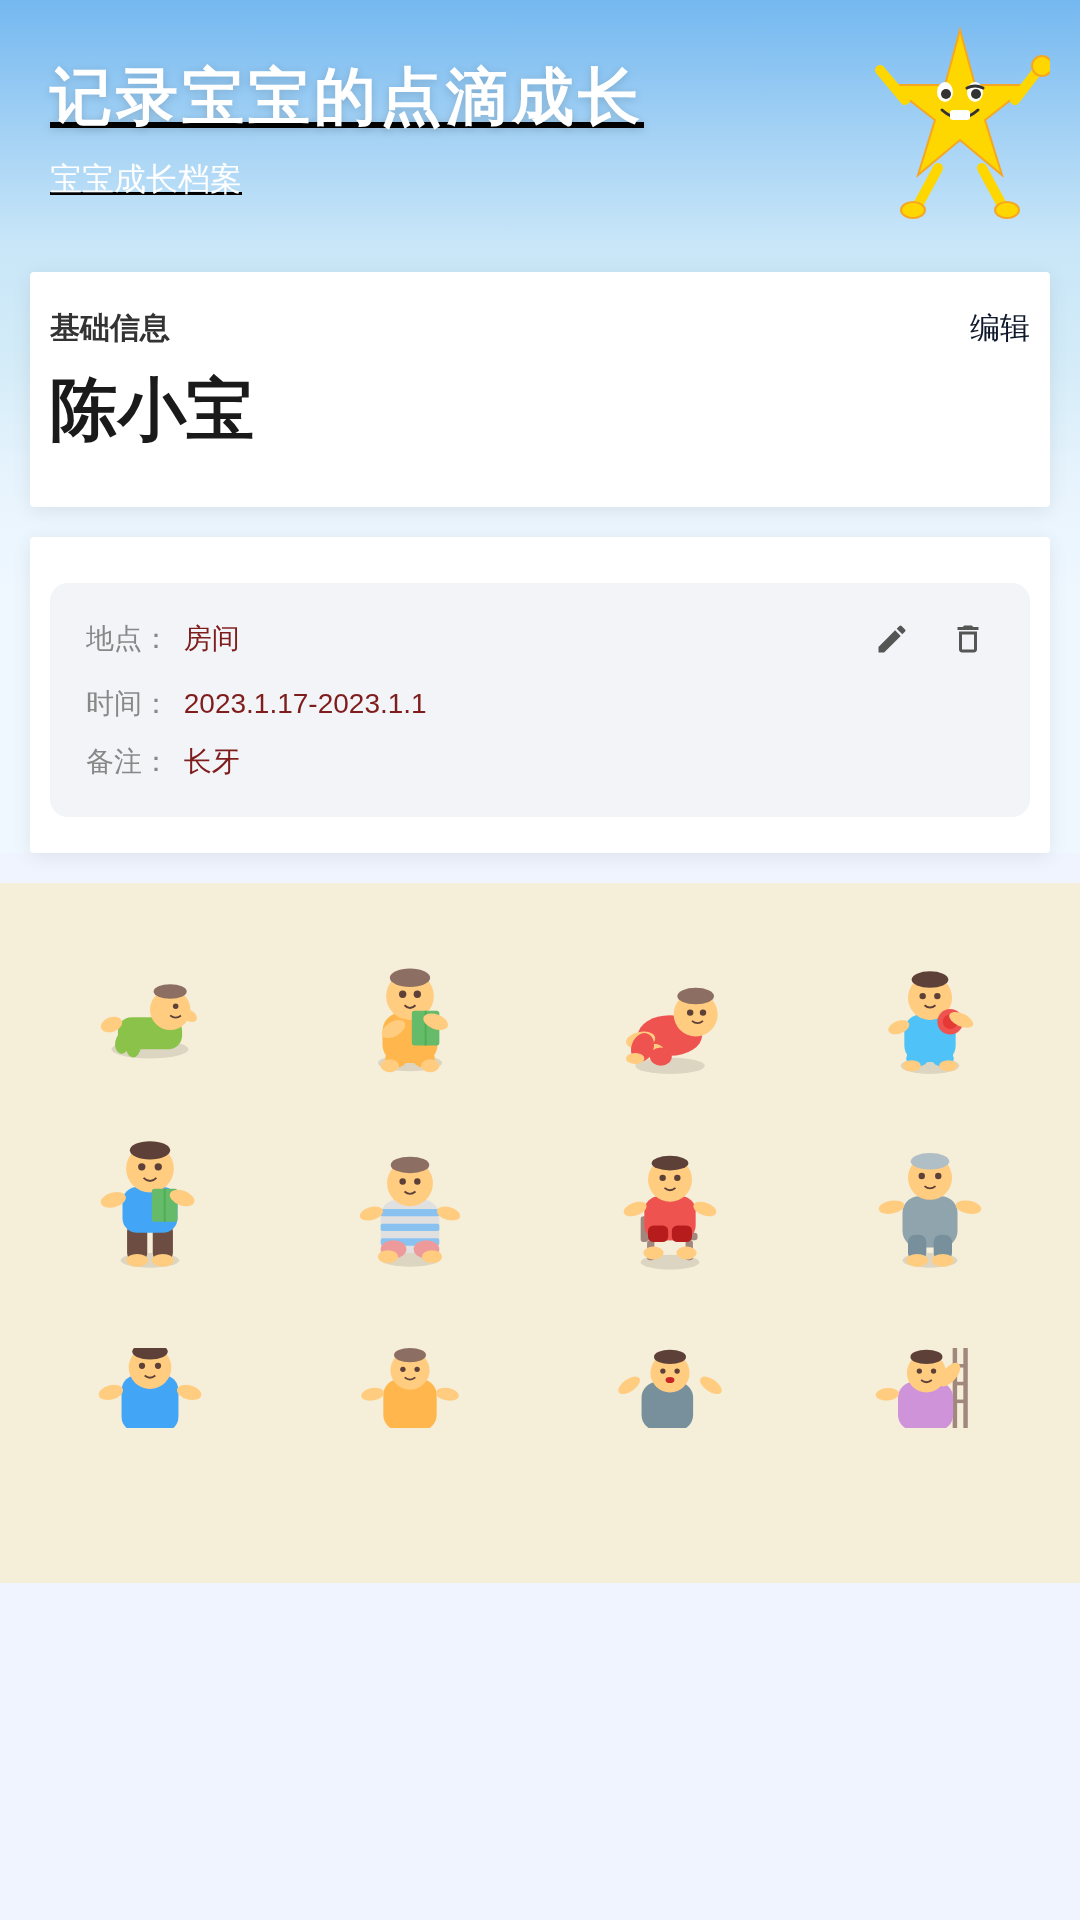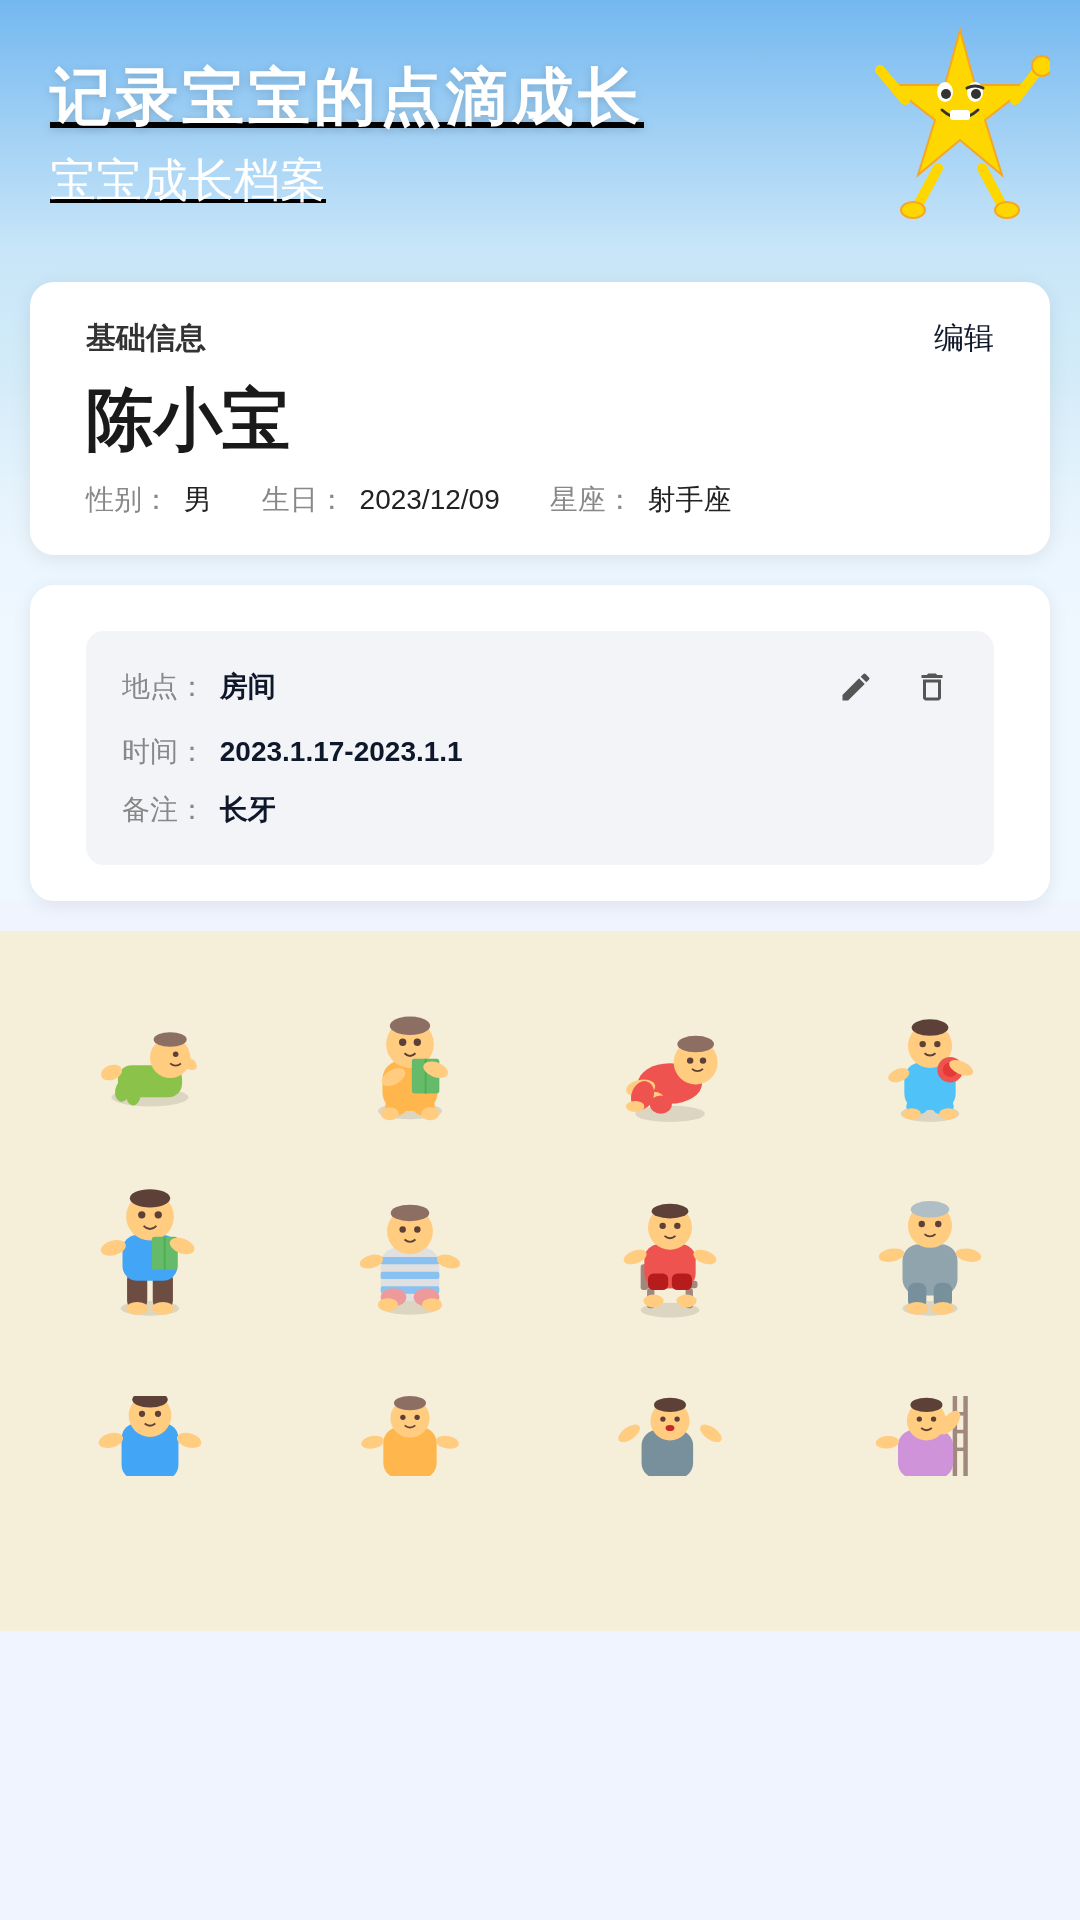--- a/index.html
+++ b/index.html
@@ -25,44 +25,44 @@
     .header-title {
       font-size: 62px;
       font-weight: 800;
       color: white;
       letter-spacing: 4px;
       text-shadow: 0 2px 8px rgba(0,0,0,0.15);
       line-height: 1.2;
     }
 
     .header-subtitle {
-      font-size: 46px;
+      font-size: 32px;
       color: white;
-      margin-top: 16px;
+      margin-top: 24px;
       font-weight: 500;
     }
 
     .star-mascot {
       position: absolute;
       right: 30px;
       top: 20px;
       width: 180px;
       height: 200px;
     }
 
     
     .cards-area {
       background: linear-gradient(180deg, #c8e6f8 0%, #d4ecf8 20%, #e8f4fd 40%, #f0f8ff 60%);
       padding: 30px 30px 0 30px;
     }
 
     .card {
       background: white;
-      border-radius: 24px;
-      padding: 36px 56px;
+      border-radius: 4px;
+      padding: 36px 20px;
       margin-bottom: 30px;
       box-shadow: 0 4px 20px rgba(0,0,0,0.08);
     }
 
     .card-header {
       display: flex;
       justify-content: space-between;
       align-items: center;
       margin-bottom: 20px;
     }
@@ -131,22 +131,22 @@
     .entry-row:last-child {
       margin-bottom: 4px;
     }
 
     .entry-label {
       color: #888;
       font-family: Liberation Serif, serif;
     }
 
     .entry-value {
-      color: #0f172a;
-      font-weight: 700;
+      color: #7f1d1d;
+      font-weight: 400;
       margin-left: 6px;
     }
 
     .icon-group {
       display: flex;
       gap: 24px;
       align-items: center;
     }
 
     .icon-btn {
@@ -225,34 +225,20 @@
 </div>
 
 <div class="cards-area">
 
   <div class="card">
     <div class="card-header">
       <span class="card-title">基础信息</span>
       <span class="card-action">编辑</span>
     </div>
     <div class="baby-name">陈小宝</div>
-    <div class="baby-info-row">
-      <span>
-        <span class="info-label">性别：</span>
-        <span class="info-value">男</span>
-      </span>
-      <span>
-        <span class="info-label">生日：</span>
-        <span class="info-value">2023/12/09</span>
-      </span>
-      <span>
-        <span class="info-label">星座：</span>
-        <span class="info-value">射手座</span>
-      </span>
-    </div>
   </div>
 
   <div class="card">
 
     <div class="growth-entry">
       <div class="entry-header">
         <div class="entry-row" style="margin-bottom:0;">
           <span class="entry-label">地点：</span>
           <span class="entry-value">房间</span>
         </div>

